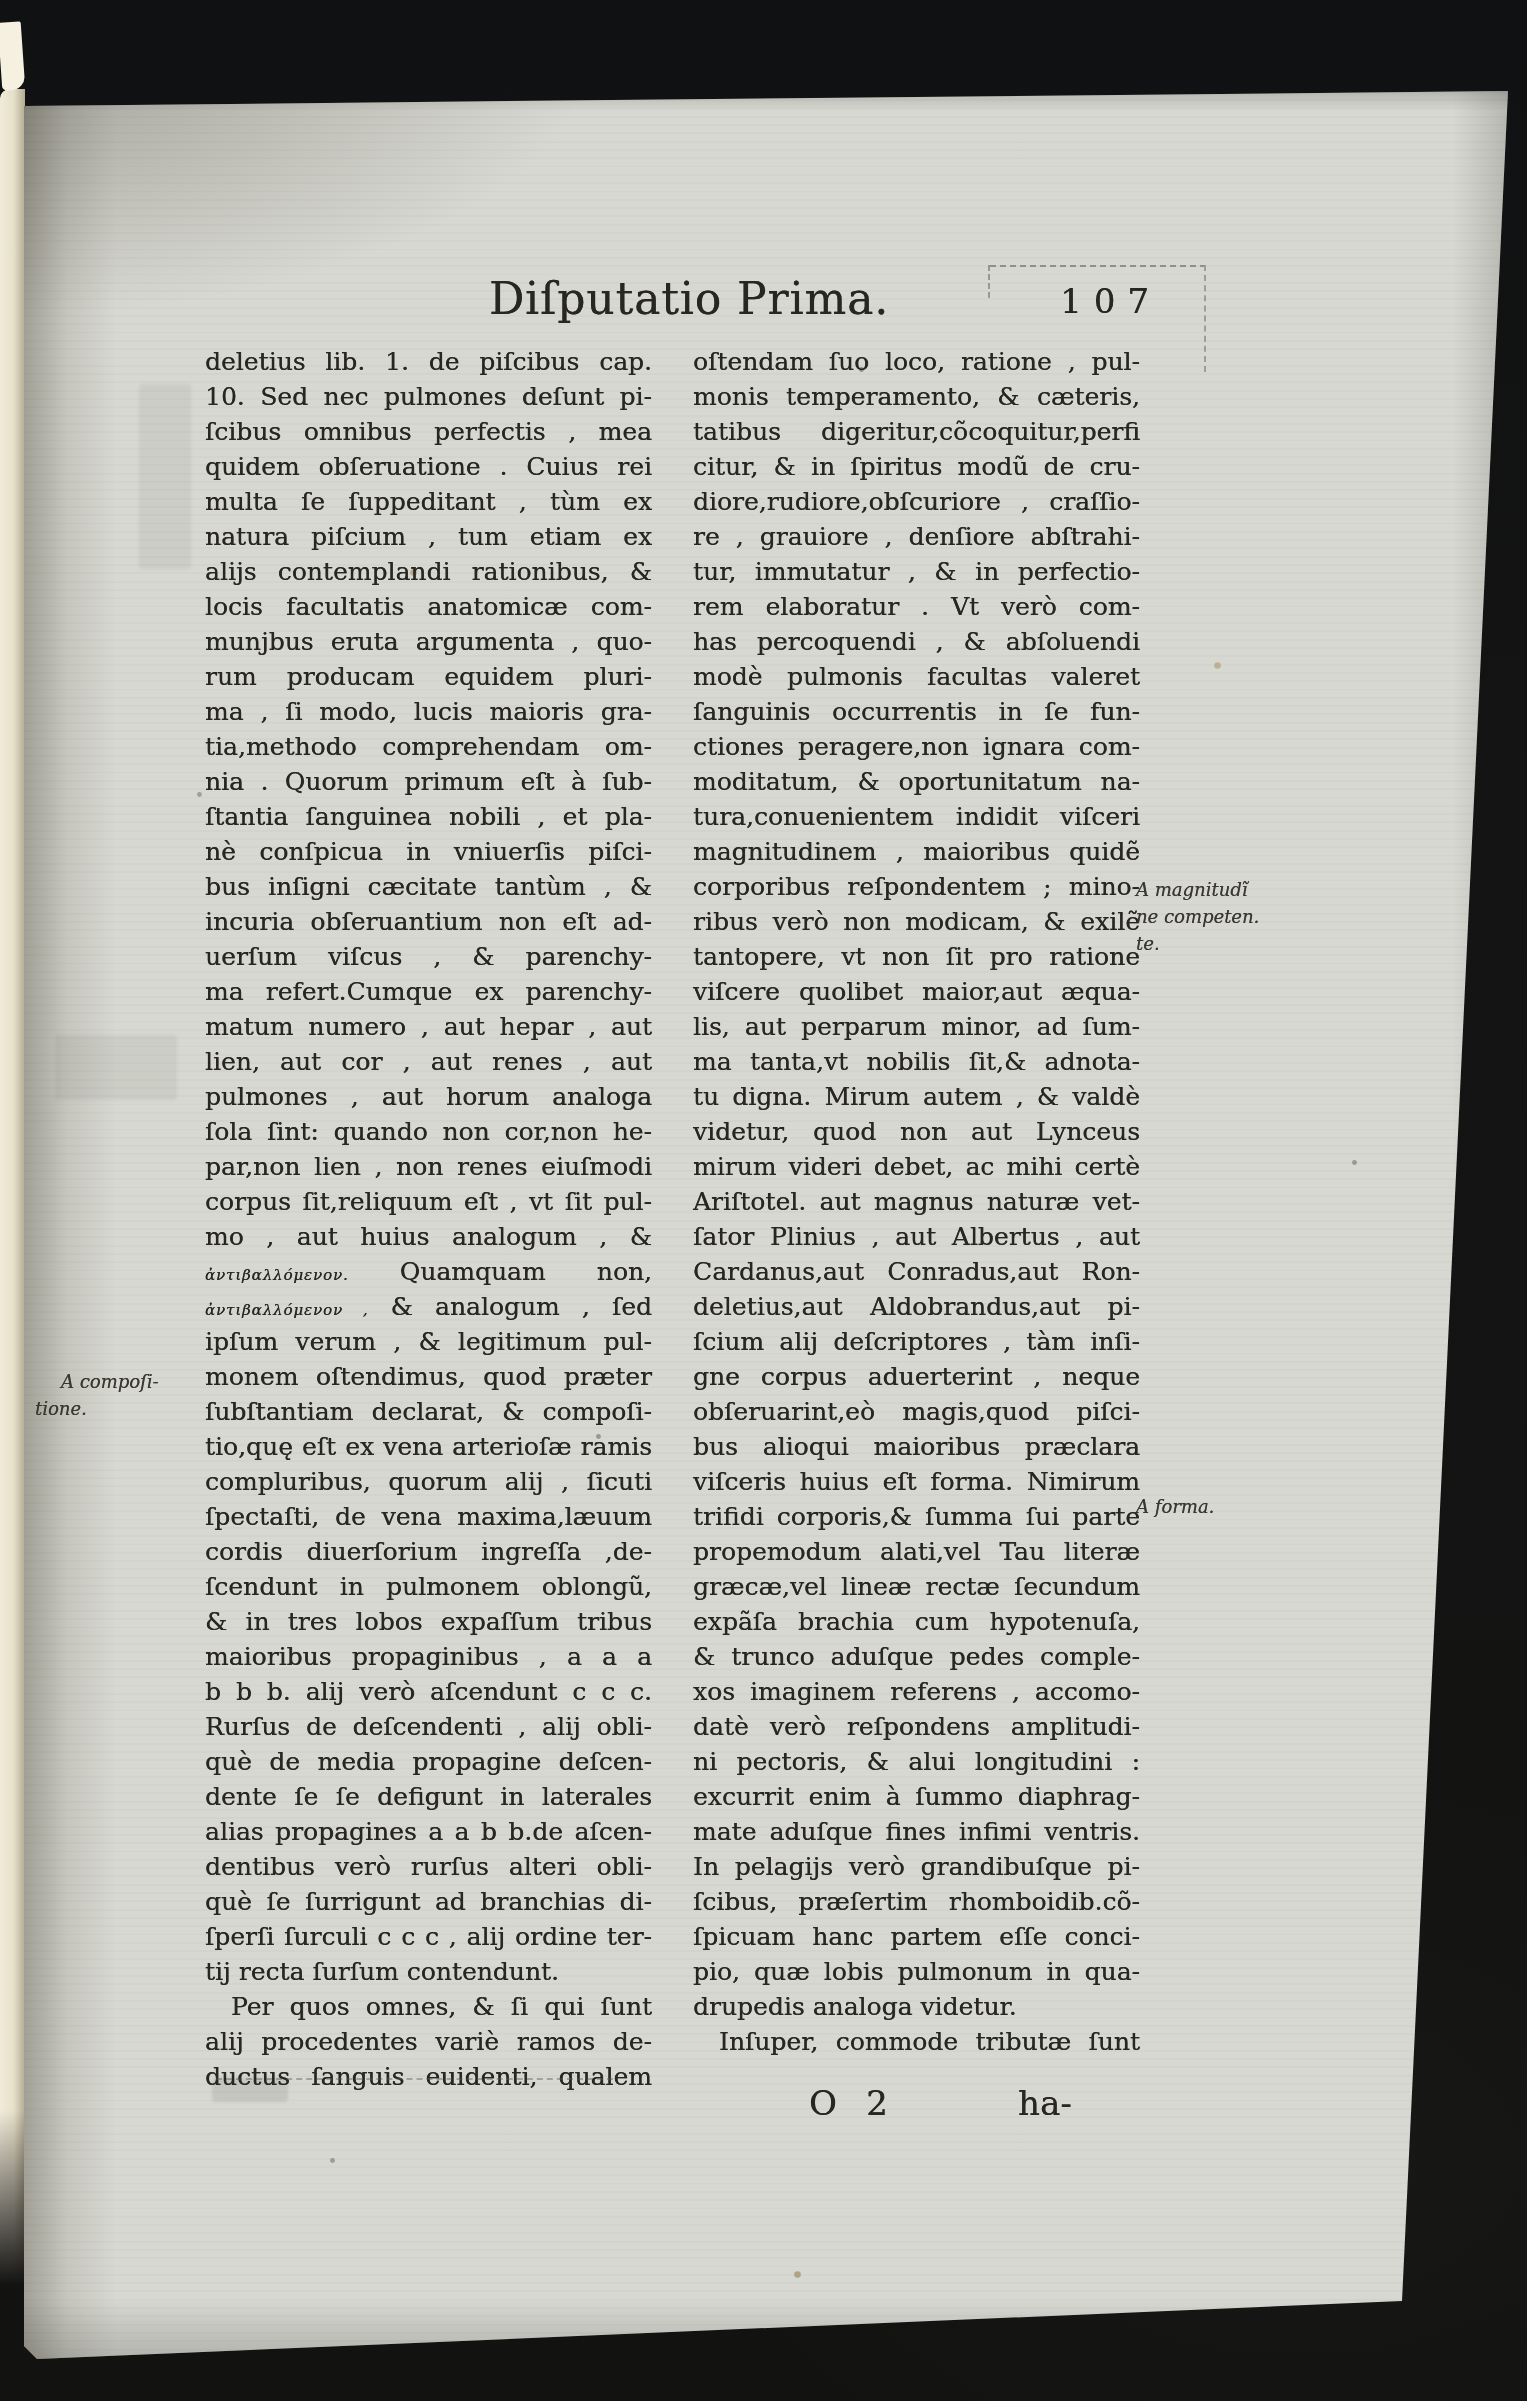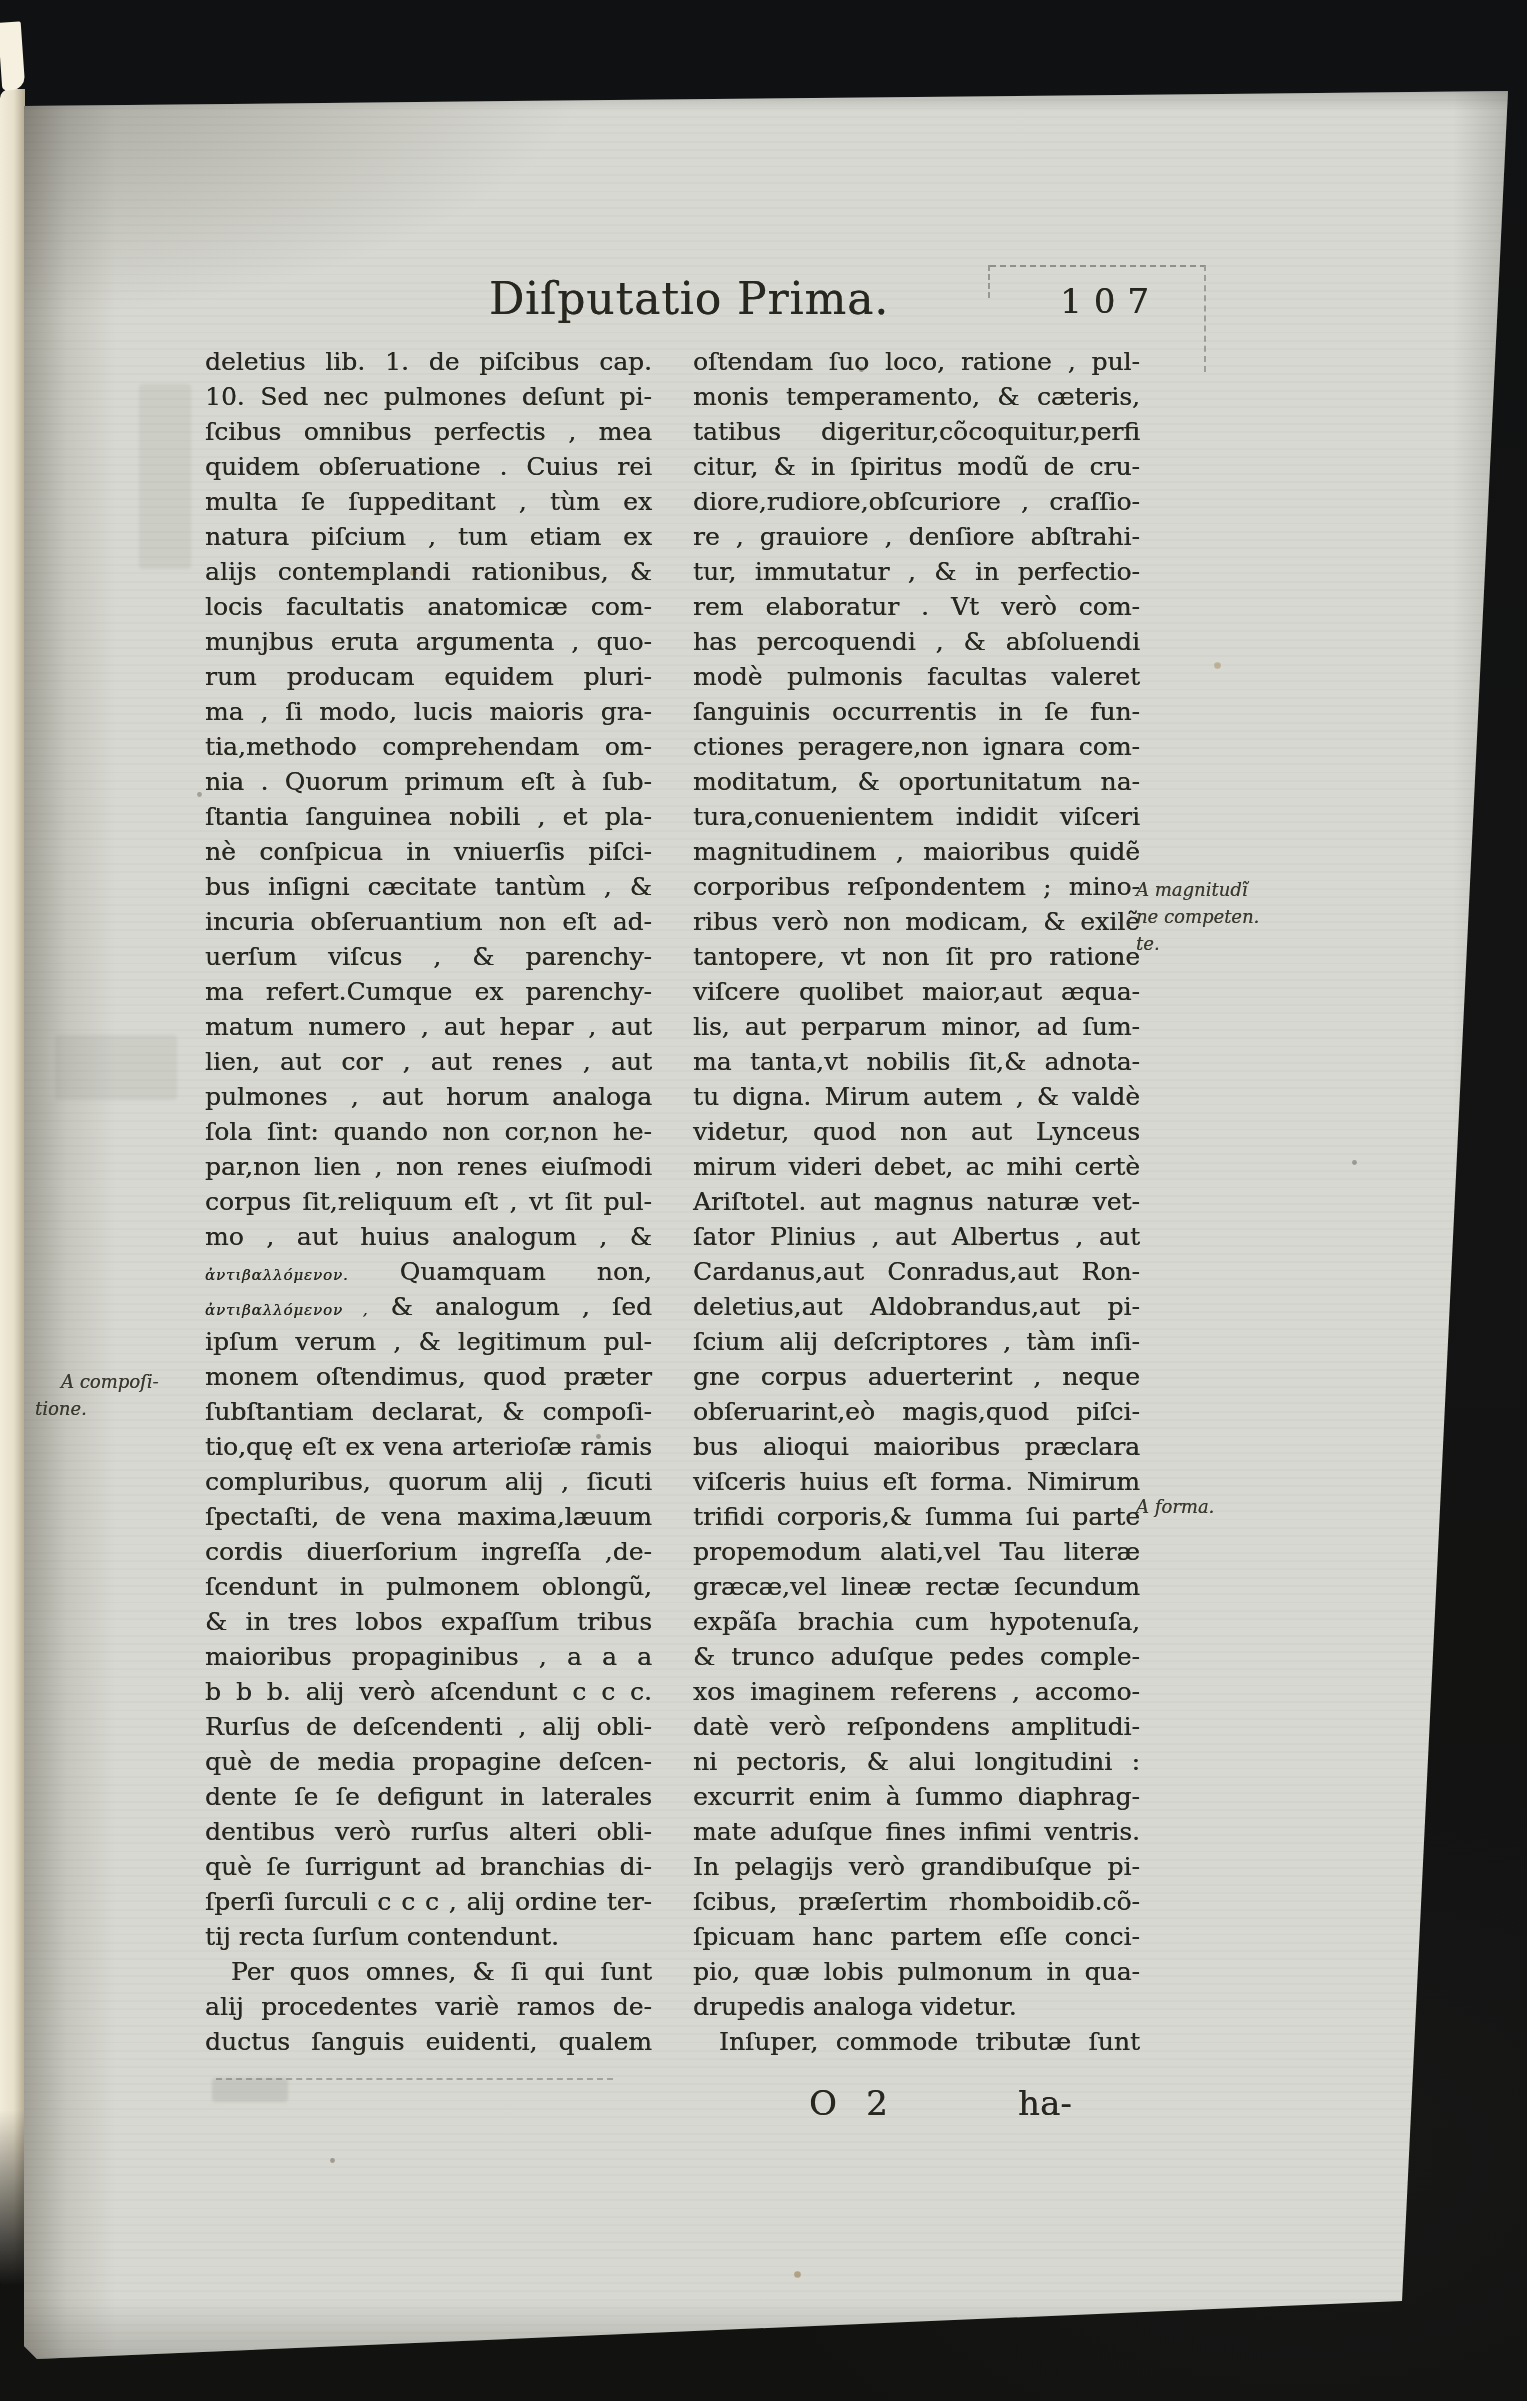--- a/index.html
+++ b/index.html
@@ -131,20 +131,21 @@
         <div class="ln">compluribus, quorum alij , ſicuti</div>
         <div class="ln">ſpectaſti, de vena maxima,læuum</div>
         <div class="ln">cordis diuerſorium ingreſſa ,de-</div>
         <div class="ln">ſcendunt in pulmonem oblongũ,</div>
         <div class="ln">&amp; in tres lobos expaſſum tribus</div>
         <div class="ln">maioribus propaginibus , a a a</div>
         <div class="ln">b b b. alij verò aſcendunt c c c.</div>
         <div class="ln">Rurſus de deſcendenti , alij obli-</div>
         <div class="ln">què de media propagine deſcen-</div>
         <div class="ln">dente ſe ſe defigunt in laterales</div>
+        <div class="ln">alias propagines a a b b.de aſcen-</div>
         <div class="ln">dentibus verò rurſus alteri obli-</div>
         <div class="ln">què ſe ſurrigunt ad branchias di-</div>
         <div class="ln">ſperſi ſurculi c c c , alij ordine ter-</div>
         <div class="ln ln-end">tij recta ſurſum contendunt.</div>
         <div class="ln ln-indent">Per quos omnes, &amp; ſi qui ſunt</div>
         <div class="ln">alij procedentes variè ramos de-</div>
         <div class="ln">ductus ſanguis euidenti, qualem</div>
       </div>
     <div id="col-right" class="col col-right ink">
         <div class="ln">oſtendam ſuo loco, ratione , pul-</div>

